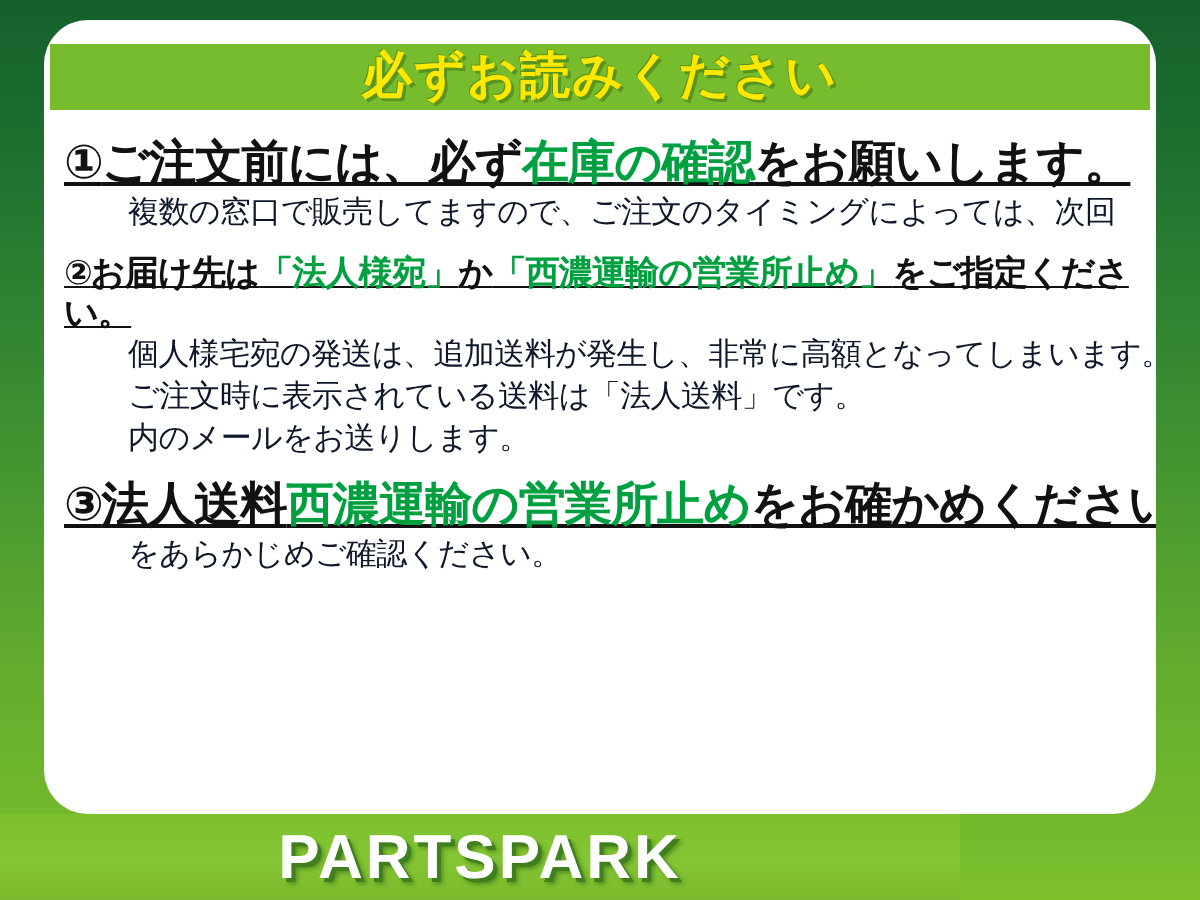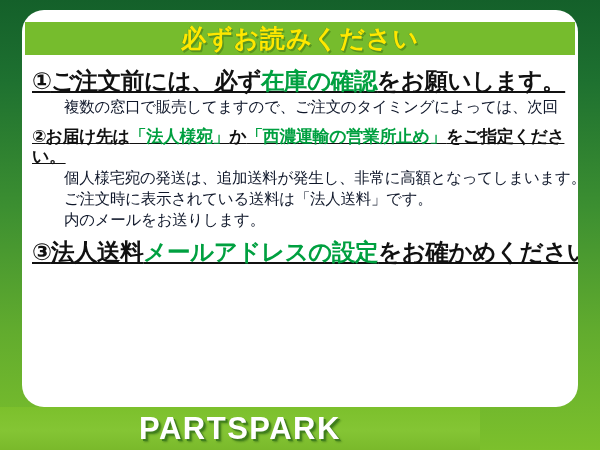--- a/index.html
+++ b/index.html
@@ -136,22 +136,23 @@
         </div>
         <div class="item" id="item-2">
           <div class="item-heading wrap"><span class="num">②</span><span>お届け先は</span><span class="accent">「法人様宛」</span><span>か</span><span class="accent">「西濃運輸の営業所止め」</span><span>をご指定ください。</span></div>
           <div class="item-body">
             <div class="line">個人様宅宛の発送は、追加送料が発生し、非常に高額となってしまいます。</div>
             <div class="line">ご注文時に表示されている送料は「法人送料」です。</div>
             <div class="line">内のメールをお送りします。</div>
           </div>
         </div>
         <div class="item" id="item-3">
-          <div class="item-heading"><span class="num">③</span><span>法人送料</span><span class="accent">メールアドレスの設定</span><span>をお確かめください。</span></div>
+          <div class="item-heading"><span class="num">③</span><span>法人送料</span><span class="accent">西濃運輸の営業所止め</span><span>をお確かめください。</span></div>
           <div class="item-body">
+            <div class="line">をあらかじめご確認ください。</div>
           </div>
         </div>
       </div>
 
   </div>
 
   <div class="footer">
     <div class="footer-logo">PARTSPARK</div>
   </div>
 

